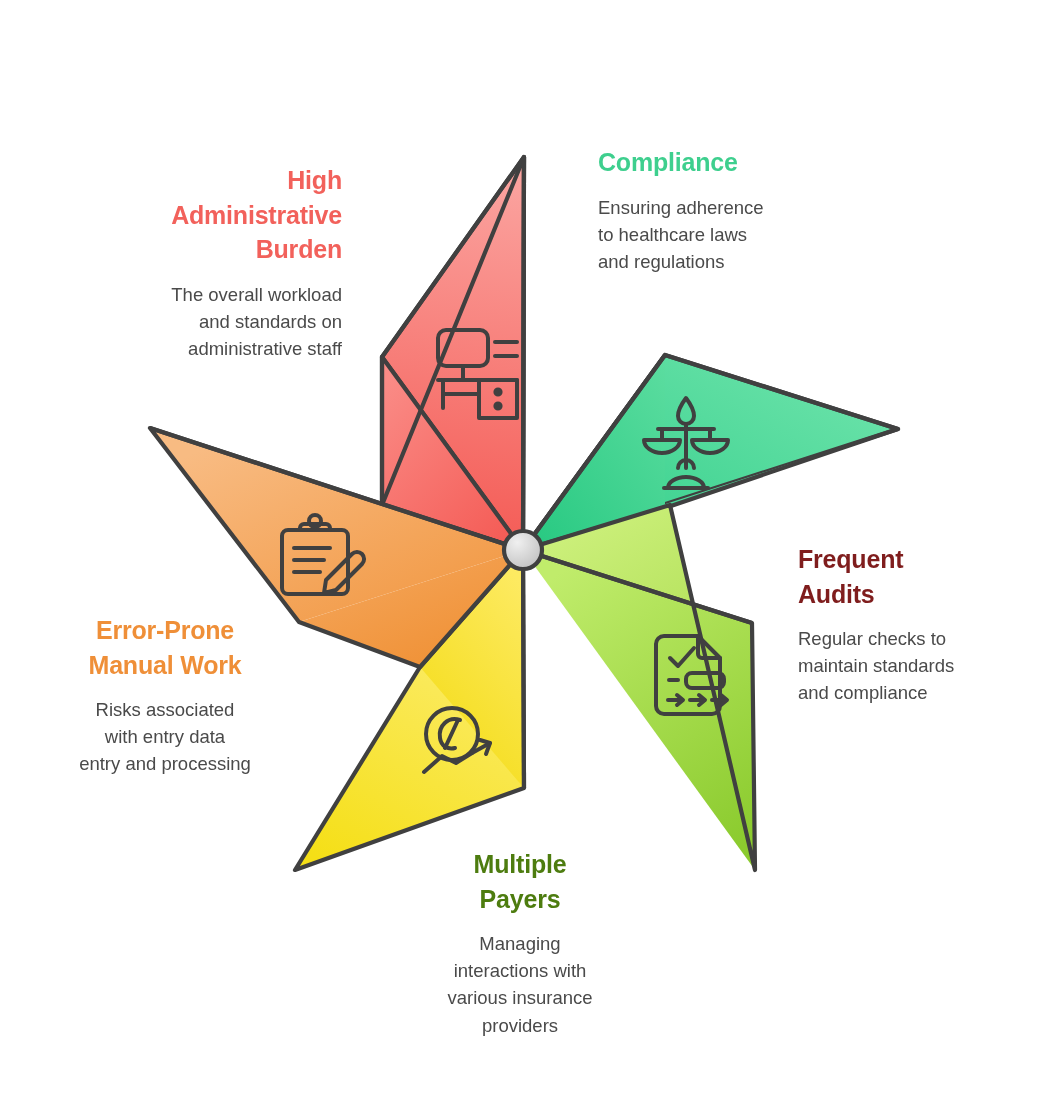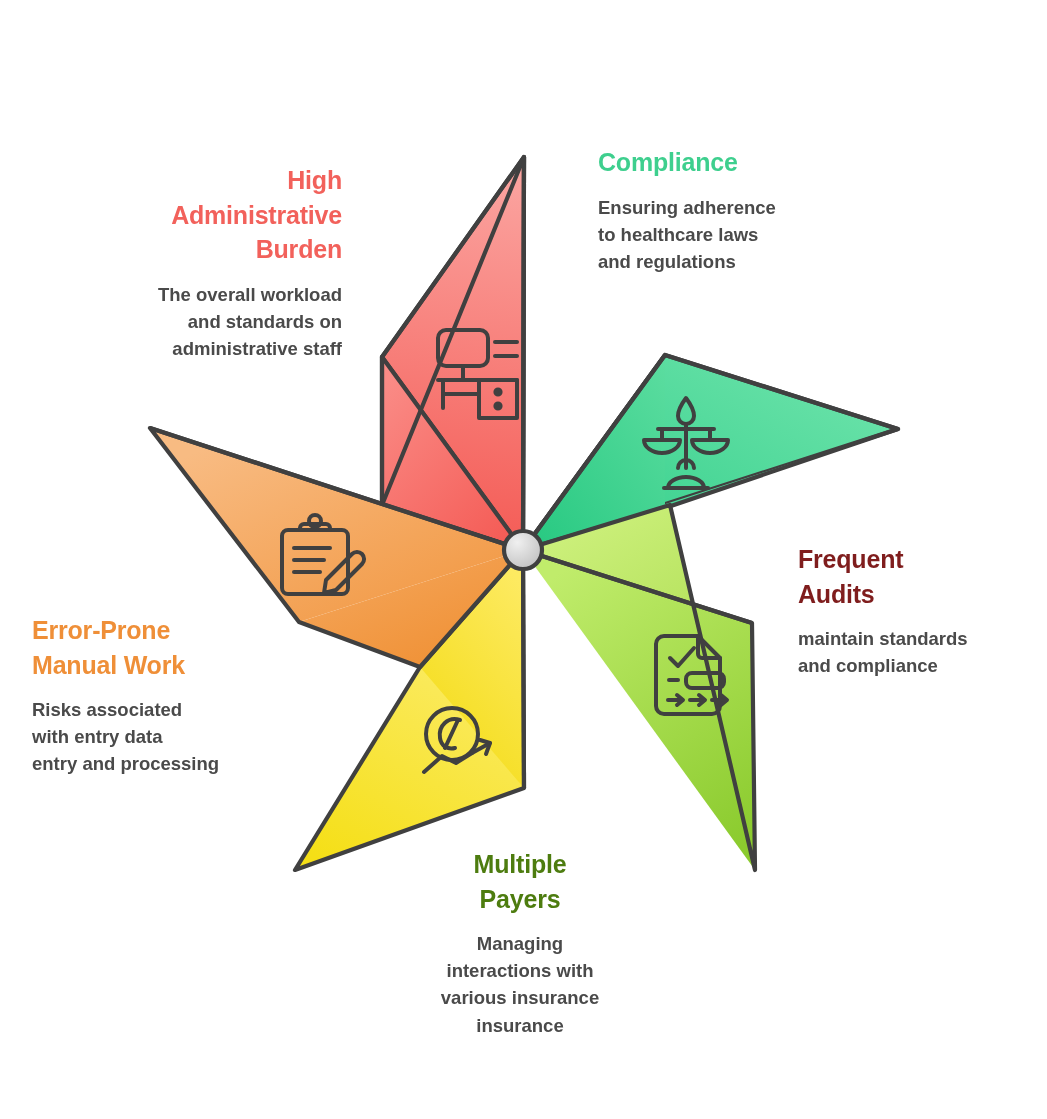--- a/index.html
+++ b/index.html
@@ -20,29 +20,29 @@
     font-size:25px;
     line-height:1.38;
     margin:0 0 14px 0;
     letter-spacing:-0.2px;
   }
   .label .desc{
     font-size:18.5px;
     line-height:1.47;
     color:#4a4a4a;
     margin:0;
-    font-weight:700;
+    font-weight:400;
   }
 
   
   #lbl-admin  {left:100px; top:163px; width:242px; text-align:right;}
   #lbl-reg    {left:598px; top:145px; width:230px; text-align:left;}
   #lbl-audit  {left:798px; top:542px; width:215px; text-align:left;}
   #lbl-payers {left:415px; top:847px; width:210px; text-align:center;}
-  #lbl-manual {left:32px;  top:613px; width:202px; text-align:left;}
+  #lbl-manual {left:64px;  top:613px; width:202px; text-align:center;}
 </style>
 </head>
 <body>
 
 <div id="stage">
 
   <svg class="pinwheel" viewBox="0 0 1047 1119">
     <defs>
 
       <linearGradient id="gRed" x1="0.5" y1="0" x2="0.45" y2="1">
@@ -227,35 +227,36 @@
       <div>and regulations</div>
     </div>
   </div>
 
   <div class="label" id="lbl-audit">
     <div class="title" style="color:#7f1d1d">
       <div>Frequent</div>
       <div>Audits</div>
     </div>
     <div class="desc">
+      <div>Regular checks to</div>
       <div>maintain standards</div>
       <div>and compliance</div>
     </div>
   </div>
 
   <div class="label" id="lbl-payers">
     <div class="title" style="color:#4d7c0f">
       <div>Multiple</div>
       <div>Payers</div>
     </div>
     <div class="desc">
       <div>Managing</div>
       <div>interactions with</div>
       <div>various insurance</div>
-      <div>insurance</div>
+      <div>providers</div>
     </div>
   </div>
 
   <div class="label" id="lbl-manual">
     <div class="title" style="color:#ef8f38">
       <div>Error-Prone</div>
       <div>Manual Work</div>
     </div>
     <div class="desc">
       <div>Risks associated</div>

